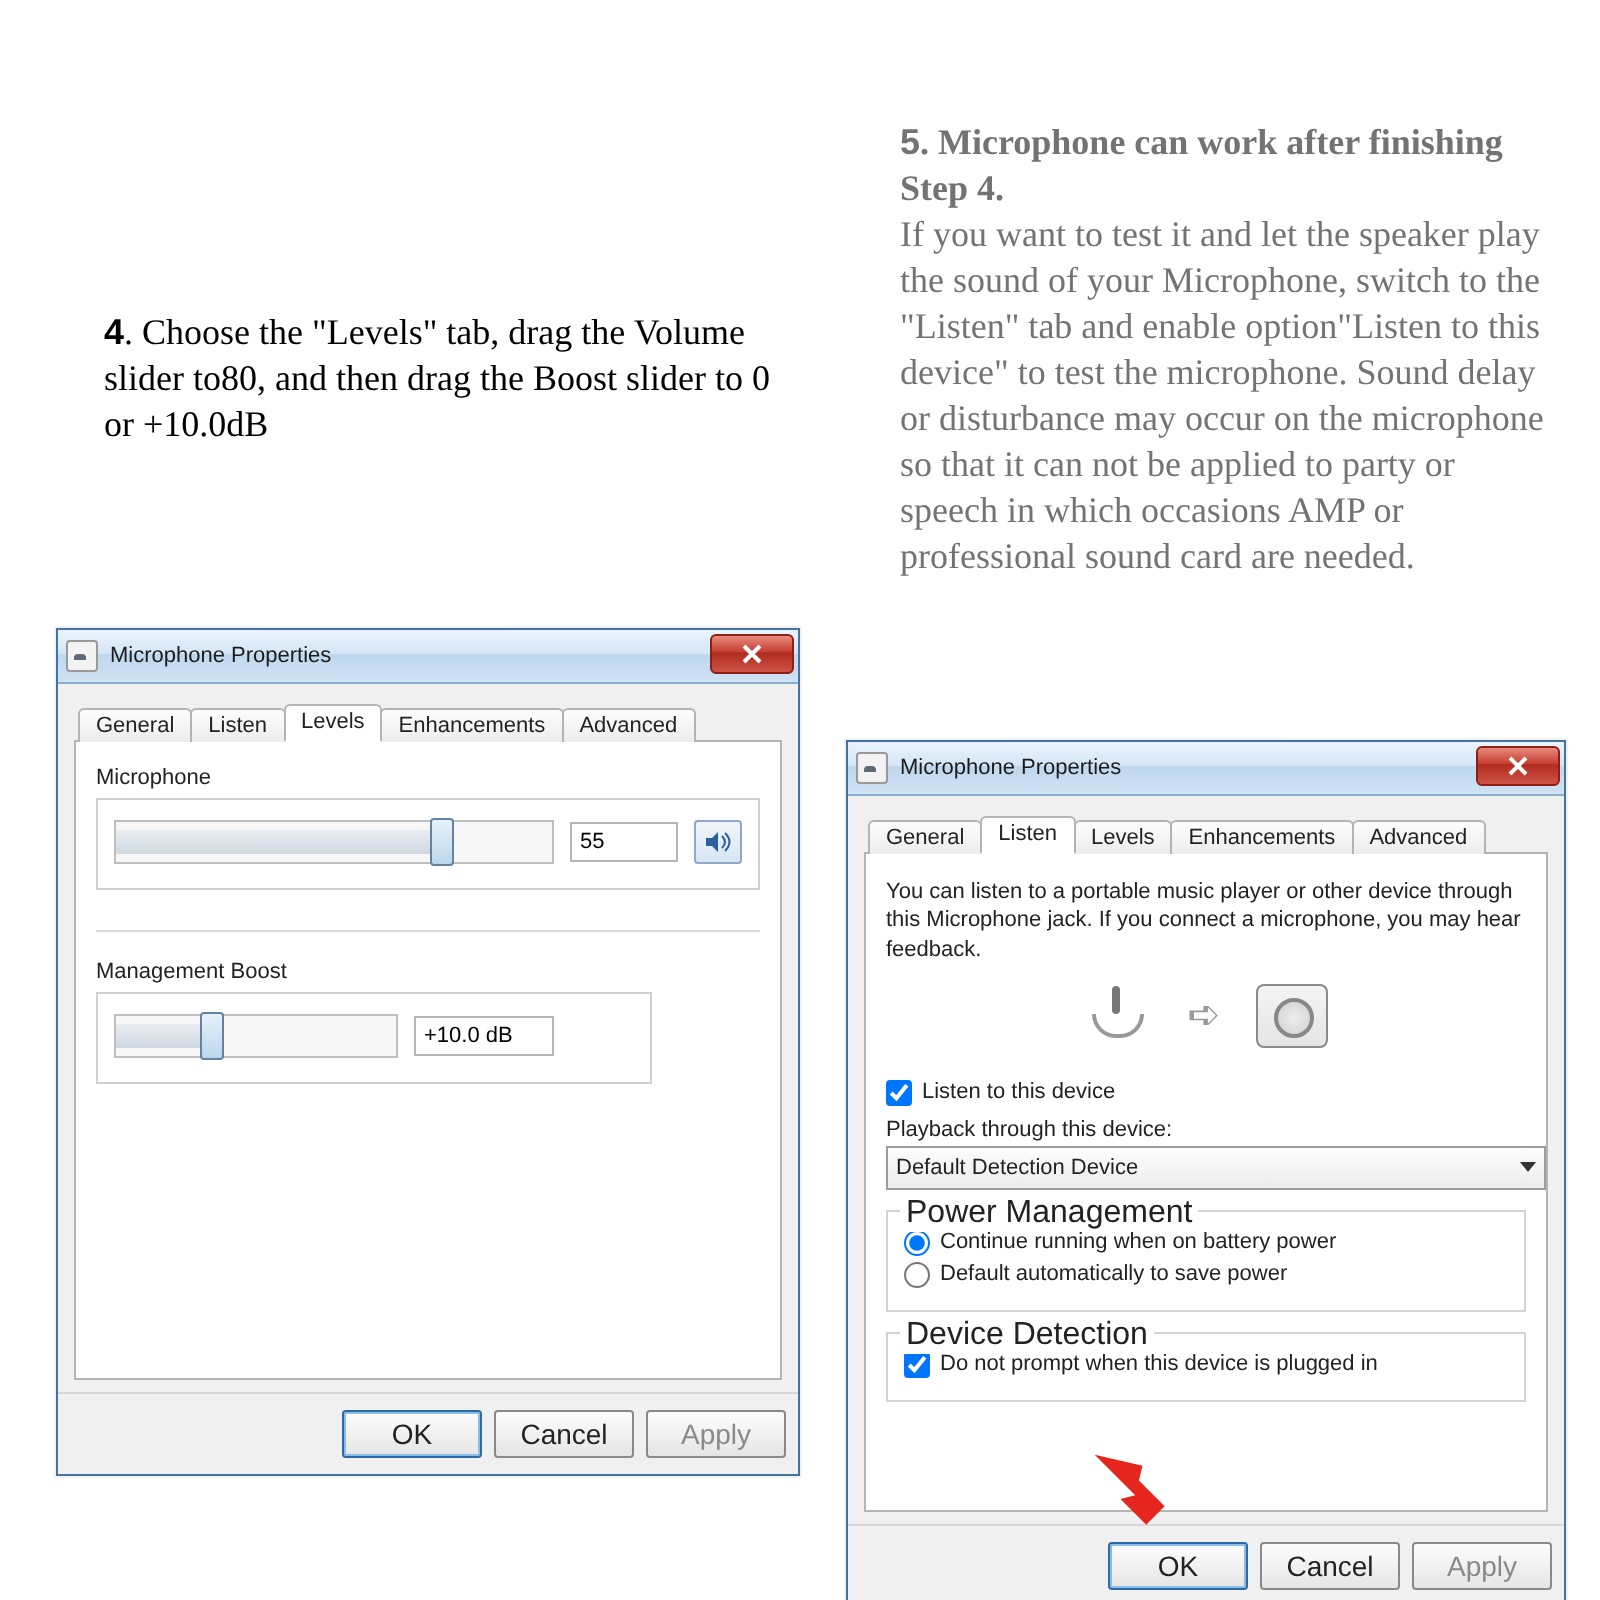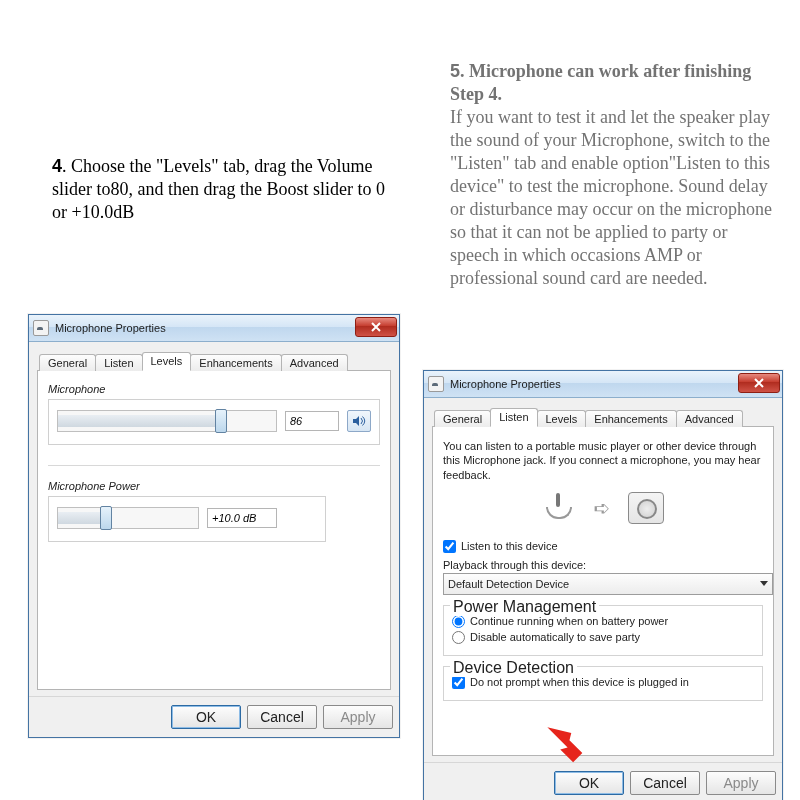--- a/index.html
+++ b/index.html
@@ -344,39 +344,39 @@
     </div>
   </div>
   <div class="win-body">
     <div class="tabs">
       <div class="tab">General</div>
       <div class="tab">Listen</div>
       <div class="tab active">Levels</div>
       <div class="tab">Enhancements</div>
       <div class="tab">Advanced</div>
     </div>
-    <div class="tab-panel" style="height:290px;font-style:italic;">
+    <div class="tab-panel" style="height:290px;">
       <div class="group-label">Microphone</div>
       <div class="slider-block" style="margin-bottom:20px;">
         <div class="slider-row">
           <div class="slider-track">
             <div class="slider-fill" style="width:72%"></div>
             <div class="slider-thumb" style="left:72%"></div>
           </div>
-          <div class="value-box">86</div>
+          <div class="value-box">55</div>
           <div class="speaker-btn">
             <svg viewBox="0 0 14 14">
               <path fill="#2b5f9e" d="M1 5 h3 l3 -3 v10 l-3 -3 h-3 z"></path>
               <path fill="none" stroke="#2b5f9e" stroke-width="1" d="M9 4 q3 3 0 6 M10.5 2.5 q4.5 4.5 0 9"></path>
             </svg>
           </div>
         </div>
       </div>
       <hr class="sep">
-      <div class="group-label">Microphone Power</div>
+      <div class="group-label">Management Boost</div>
       <div class="slider-block" style="width:260px;">
         <div class="slider-row">
           <div class="slider-track" style="flex:0 0 140px">
             <div class="slider-fill" style="width:30%"></div>
             <div class="slider-thumb" style="left:30%"></div>
           </div>
           <div class="value-box" style="width:60px">+10.0 dB</div>
         </div>
       </div>
     </div>
@@ -424,21 +424,21 @@
       </div>
 
       <div class="fieldset">
         <div class="legend">Power Management</div>
         <label class="chk-row">
           <input type="radio" name="pm" checked="" style="">
           <span>Continue running when on battery power</span>
         </label>
         <label class="chk-row">
           <input type="radio" name="pm" style="">
-          <span>Disable automatically to save party</span>
+          <span>Default automatically to save power</span>
         </label>
       </div>
 
       <div class="fieldset">
         <div class="legend">Device Detection</div>
         <label class="chk-row">
           <input type="checkbox" checked="" style="">
           <span>Do not prompt when this device is plugged in</span>
         </label>
       </div>

